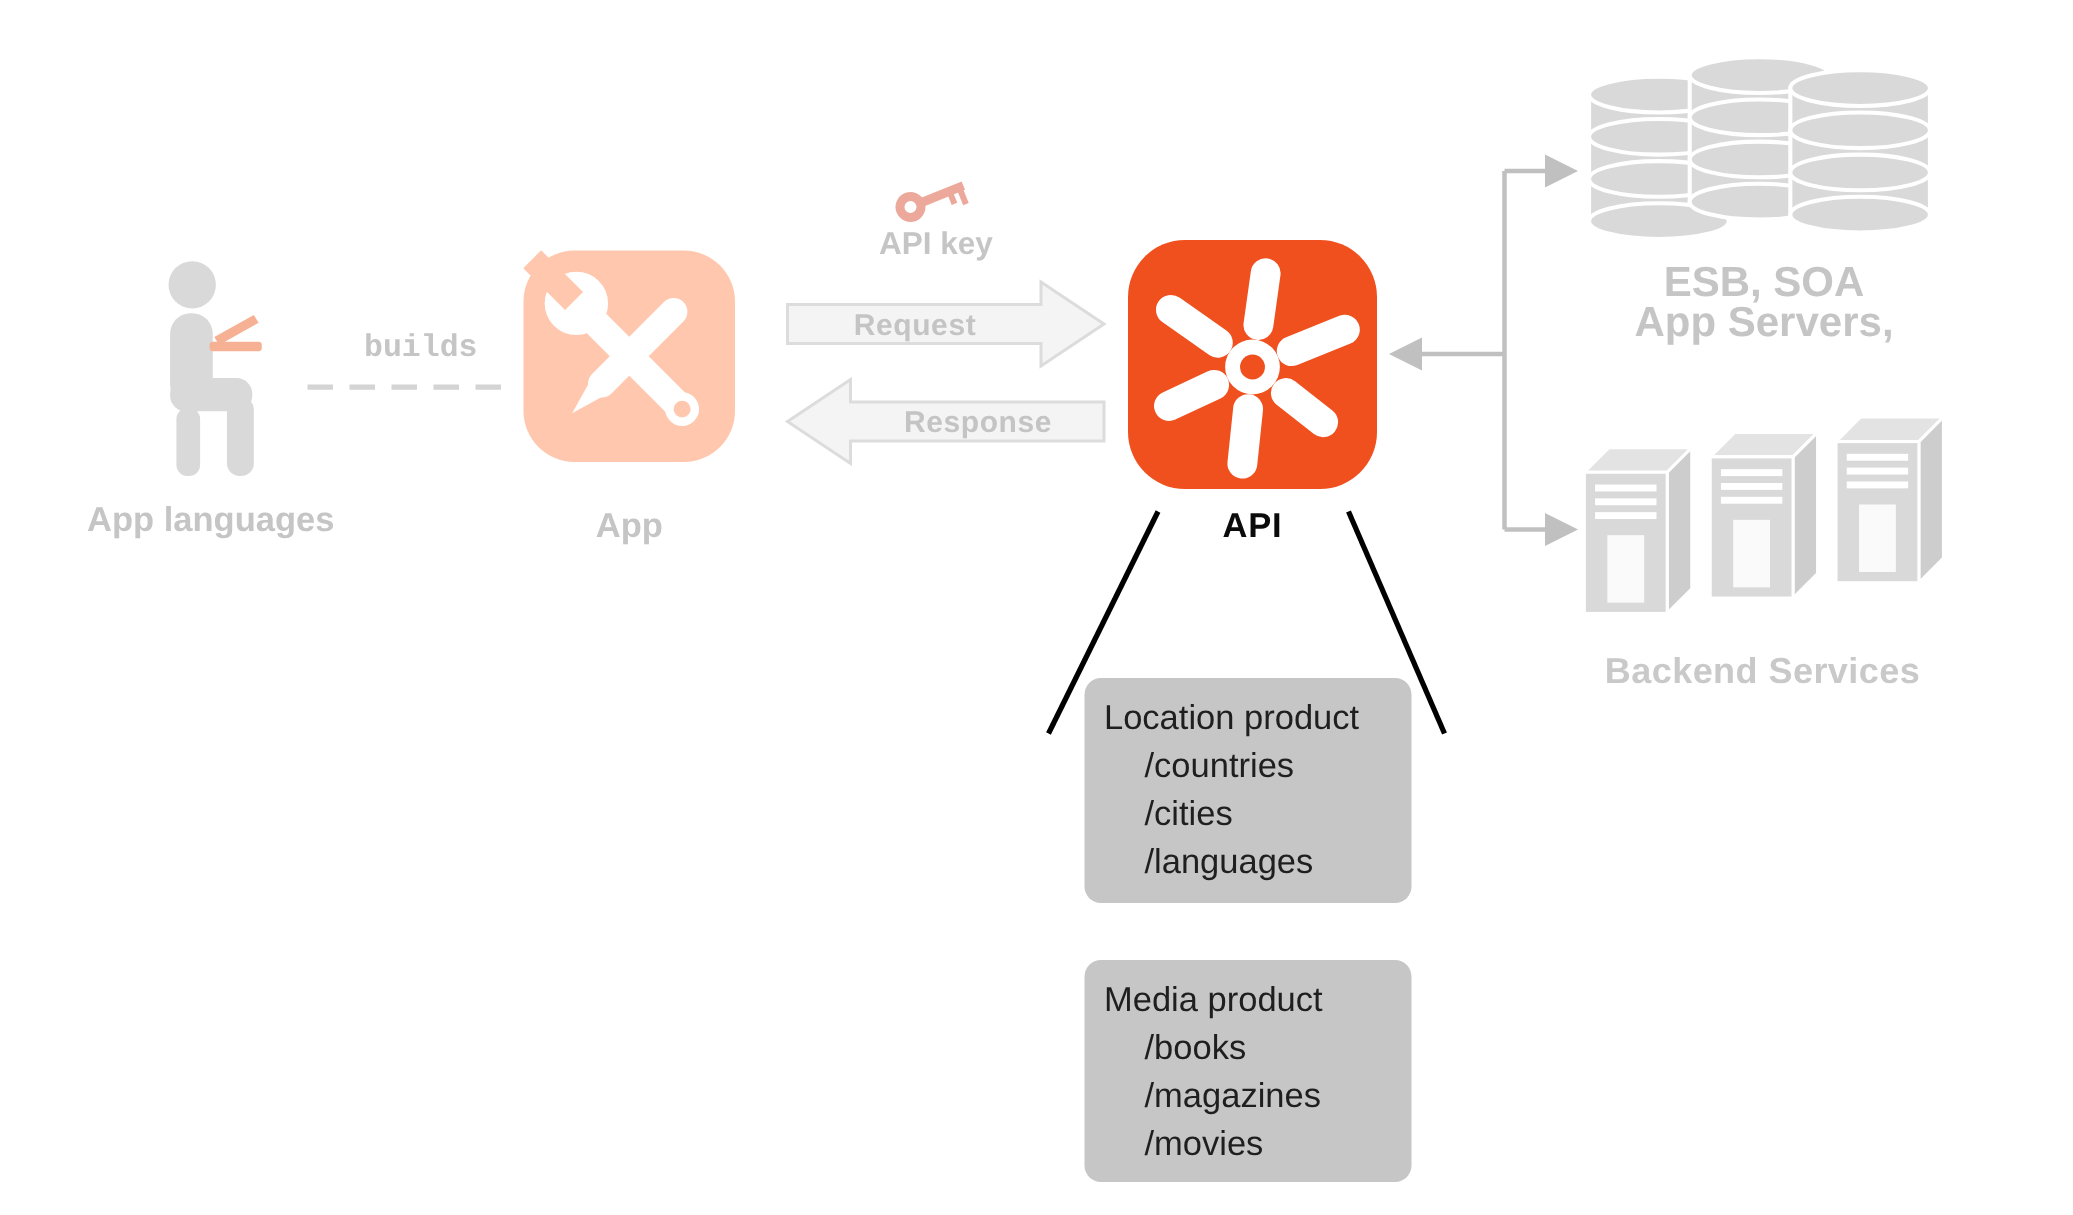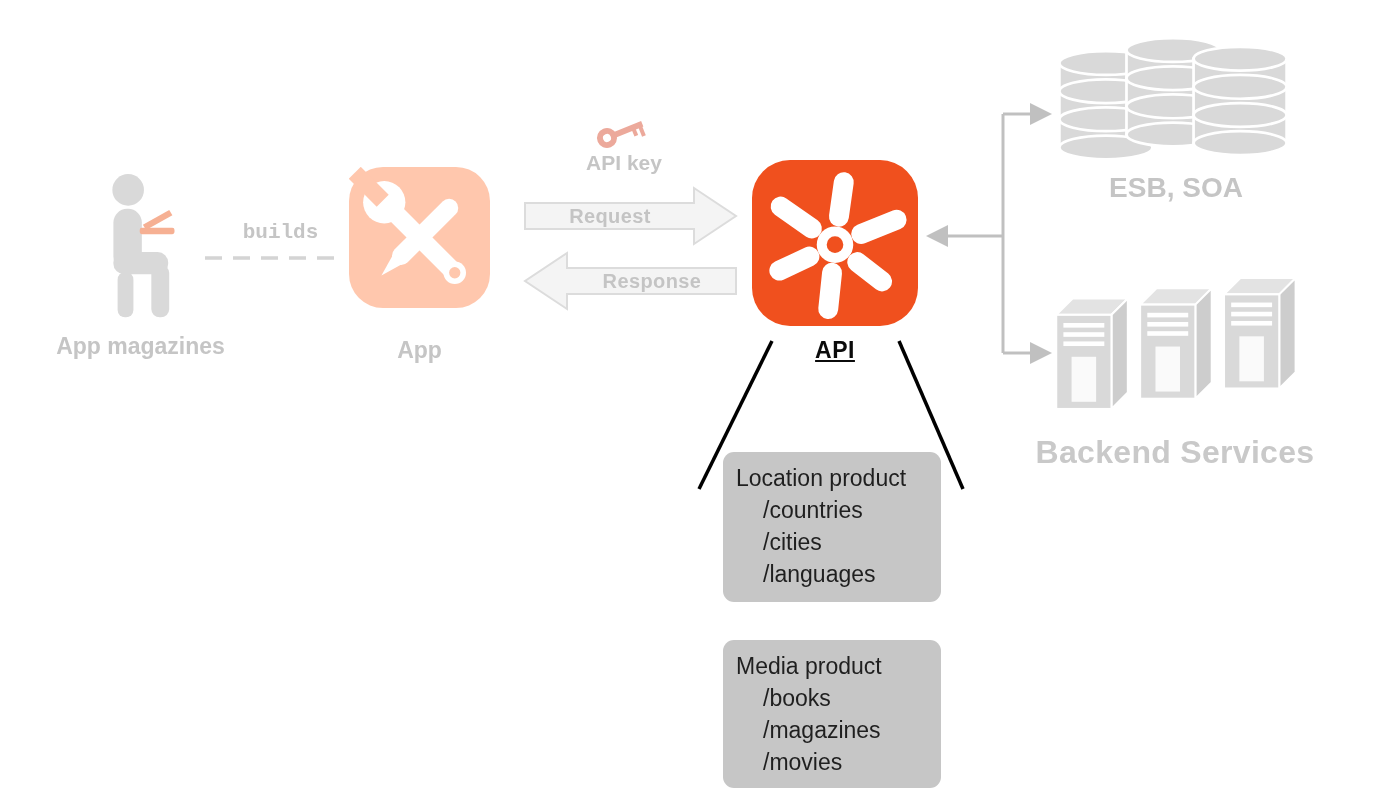--- a/index.html
+++ b/index.html
@@ -18,21 +18,21 @@
     --line-black:#000000;
   }
   html,body{margin:0;padding:0;background:#fff;}
   body{font-family:"Liberation Sans", sans-serif;}
   #canvas{position:relative;width:1382px;height:810px;background:#fff;overflow:hidden;}
   .abs{position:absolute;}
   .g-label{position:absolute;text-align:center;font-weight:bold;color:var(--label-gray);font-size:23px;}
   .g-label.small{font-size:21px;}
   .api-label{color:#0B0B0B;letter-spacing:.5px;}
   .backend-top{font-size:28px;line-height:27px;}
-  .backend-services{font-size:32px;color:#C9C9C9;letter-spacing:.3px;}
+  .backend-services{font-size:24px;color:#C9C9C9;letter-spacing:.3px;}
   .icon-tile{position:absolute;}
   #app-icon{left:349px;top:167px;width:141px;height:141px;border-radius:34px;background:var(--app-peach);}
   #api-icon{left:752px;top:160px;width:166px;height:166px;border-radius:38px;background:var(--api-orange);}
   .icon-tile svg{display:block;width:100%;height:100%;}
   .arrow{position:absolute;overflow:visible;}
   .arrow-shape{fill:var(--arrow-fill);stroke:var(--arrow-stroke);stroke-width:2;}
   .arrow-text{fill:var(--arrow-text);font-family:"Liberation Sans",sans-serif;font-weight:bold;font-size:20px;letter-spacing:.4px;}
   .product-box{position:absolute;width:218px;background:var(--box-gray);border-radius:11px;box-sizing:border-box;
                padding:10px 6px 0 13px;color:var(--box-text);font-size:23px;line-height:32px;}
   .product-path{padding-left:27px;}
@@ -67,21 +67,21 @@
       <rect x="20" y="35" width="27" height="58" rx="13"></rect>
       <rect x="20" y="76" width="52" height="21" rx="10"></rect>
       <rect x="56" y="88" width="17" height="50" rx="8"></rect>
       <rect x="24" y="95" width="15" height="43" rx="7"></rect>
     </g>
     <g fill="var(--laptop-peach)">
       <polygon points="48,50 73,36 76,41 51,55"></polygon>
       <rect x="45" y="53" width="33" height="6" rx="2"></rect>
     </g>
   </svg>
-  <div class="g-label" style="left:18px;top:333px;width:245px;">App magazines</div>
+  <div class="g-label" style="left:18px;top:333px;width:245px;">App languages</div>
 
   <div class="g-label small" style="left:228px;top:221px;width:105px;font-family:Liberation Mono, monospace;">builds</div>
 
   <div class="icon-tile" id="app-icon">
     <svg viewBox="0 0 100 100">
       <line x1="30" y1="30" x2="72" y2="72" stroke="#fff" stroke-width="13" stroke-linecap="round"></line>
       <circle cx="25" cy="25" r="15" fill="#fff"></circle>
       <rect x="0" y="8" width="28" height="12" transform="rotate(45 14 14)" fill="var(--app-peach)"></rect>
       <circle cx="75" cy="75" r="8" fill="#fff"></circle>
       <circle cx="75" cy="75" r="4" fill="var(--app-peach)"></circle>
@@ -130,21 +130,21 @@
             <rect x="44" y="8" width="12" height="32" rx="6"></rect>
           </g>
         <g transform="rotate(305 50 51)">
             <rect x="44" y="5" width="12" height="35" rx="6"></rect>
           </g>
       </g>
       <circle cx="50" cy="51" r="11" fill="#fff"></circle>
       <circle cx="50" cy="51" r="5" fill="var(--api-orange)"></circle>
     </svg>
   </div>
-  <div class="g-label api-label" style="left:752px;top:337px;width:166px;text-decoration:underline;">API</div>
+  <div class="g-label api-label" style="left:752px;top:337px;width:166px;">API</div>
 
   <svg class="abs" style="left:1058px;top:36px" width="230" height="132" viewBox="0 0 212 122">
     <g>
       <rect x="1" y="25" width="86" height="78" fill="var(--icon-gray)" stroke="#fff" stroke-width="2.5"></rect>
       <ellipse cx="44" cy="103" rx="43" ry="11" fill="var(--icon-gray)" stroke="#fff" stroke-width="2.5"></ellipse>
       <ellipse cx="44" cy="77" rx="43" ry="11" fill="var(--icon-gray)" stroke="#fff" stroke-width="2.5"></ellipse>
       <ellipse cx="44" cy="51" rx="43" ry="11" fill="var(--icon-gray)" stroke="#fff" stroke-width="2.5"></ellipse>
       <ellipse cx="44" cy="25" rx="43" ry="11" fill="var(--icon-gray)" stroke="#fff" stroke-width="2.5"></ellipse>
     </g>
     <g>
@@ -157,20 +157,21 @@
     <g>
       <rect x="125" y="21" width="86" height="78" fill="var(--icon-gray)" stroke="#fff" stroke-width="2.5"></rect>
       <ellipse cx="168" cy="99" rx="43" ry="11" fill="var(--icon-gray)" stroke="#fff" stroke-width="2.5"></ellipse>
       <ellipse cx="168" cy="73" rx="43" ry="11" fill="var(--icon-gray)" stroke="#fff" stroke-width="2.5"></ellipse>
       <ellipse cx="168" cy="47" rx="43" ry="11" fill="var(--icon-gray)" stroke="#fff" stroke-width="2.5"></ellipse>
       <ellipse cx="168" cy="21" rx="43" ry="11" fill="var(--icon-gray)" stroke="#fff" stroke-width="2.5"></ellipse>
     </g>
   </svg>
   <div class="g-label backend-top" style="left:1070px;top:174px;width:212px;">
     <div>ESB, SOA</div>
+    <div>App Servers,</div>
   </div>
 
   <svg class="abs" style="left:1056px;top:278px" width="246" height="133" viewBox="0 0 240 130">
     <g transform="translate(0,20)">
       <polygon points="0,16 16,0 70,0 54,16" fill="#E3E3E3" stroke="#fff" stroke-width="2"></polygon>
       <polygon points="54,16 70,0 70,92 54,108" fill="#CDCDCD" stroke="#fff" stroke-width="2"></polygon>
       <rect x="0" y="16" width="54" height="92" fill="var(--icon-gray)" stroke="#fff" stroke-width="2"></rect>
       <rect x="7" y="24" width="40" height="4.5" fill="#fff"></rect>
       <rect x="7" y="33" width="40" height="4.5" fill="#fff"></rect>
       <rect x="7" y="42" width="40" height="4.5" fill="#fff"></rect>

